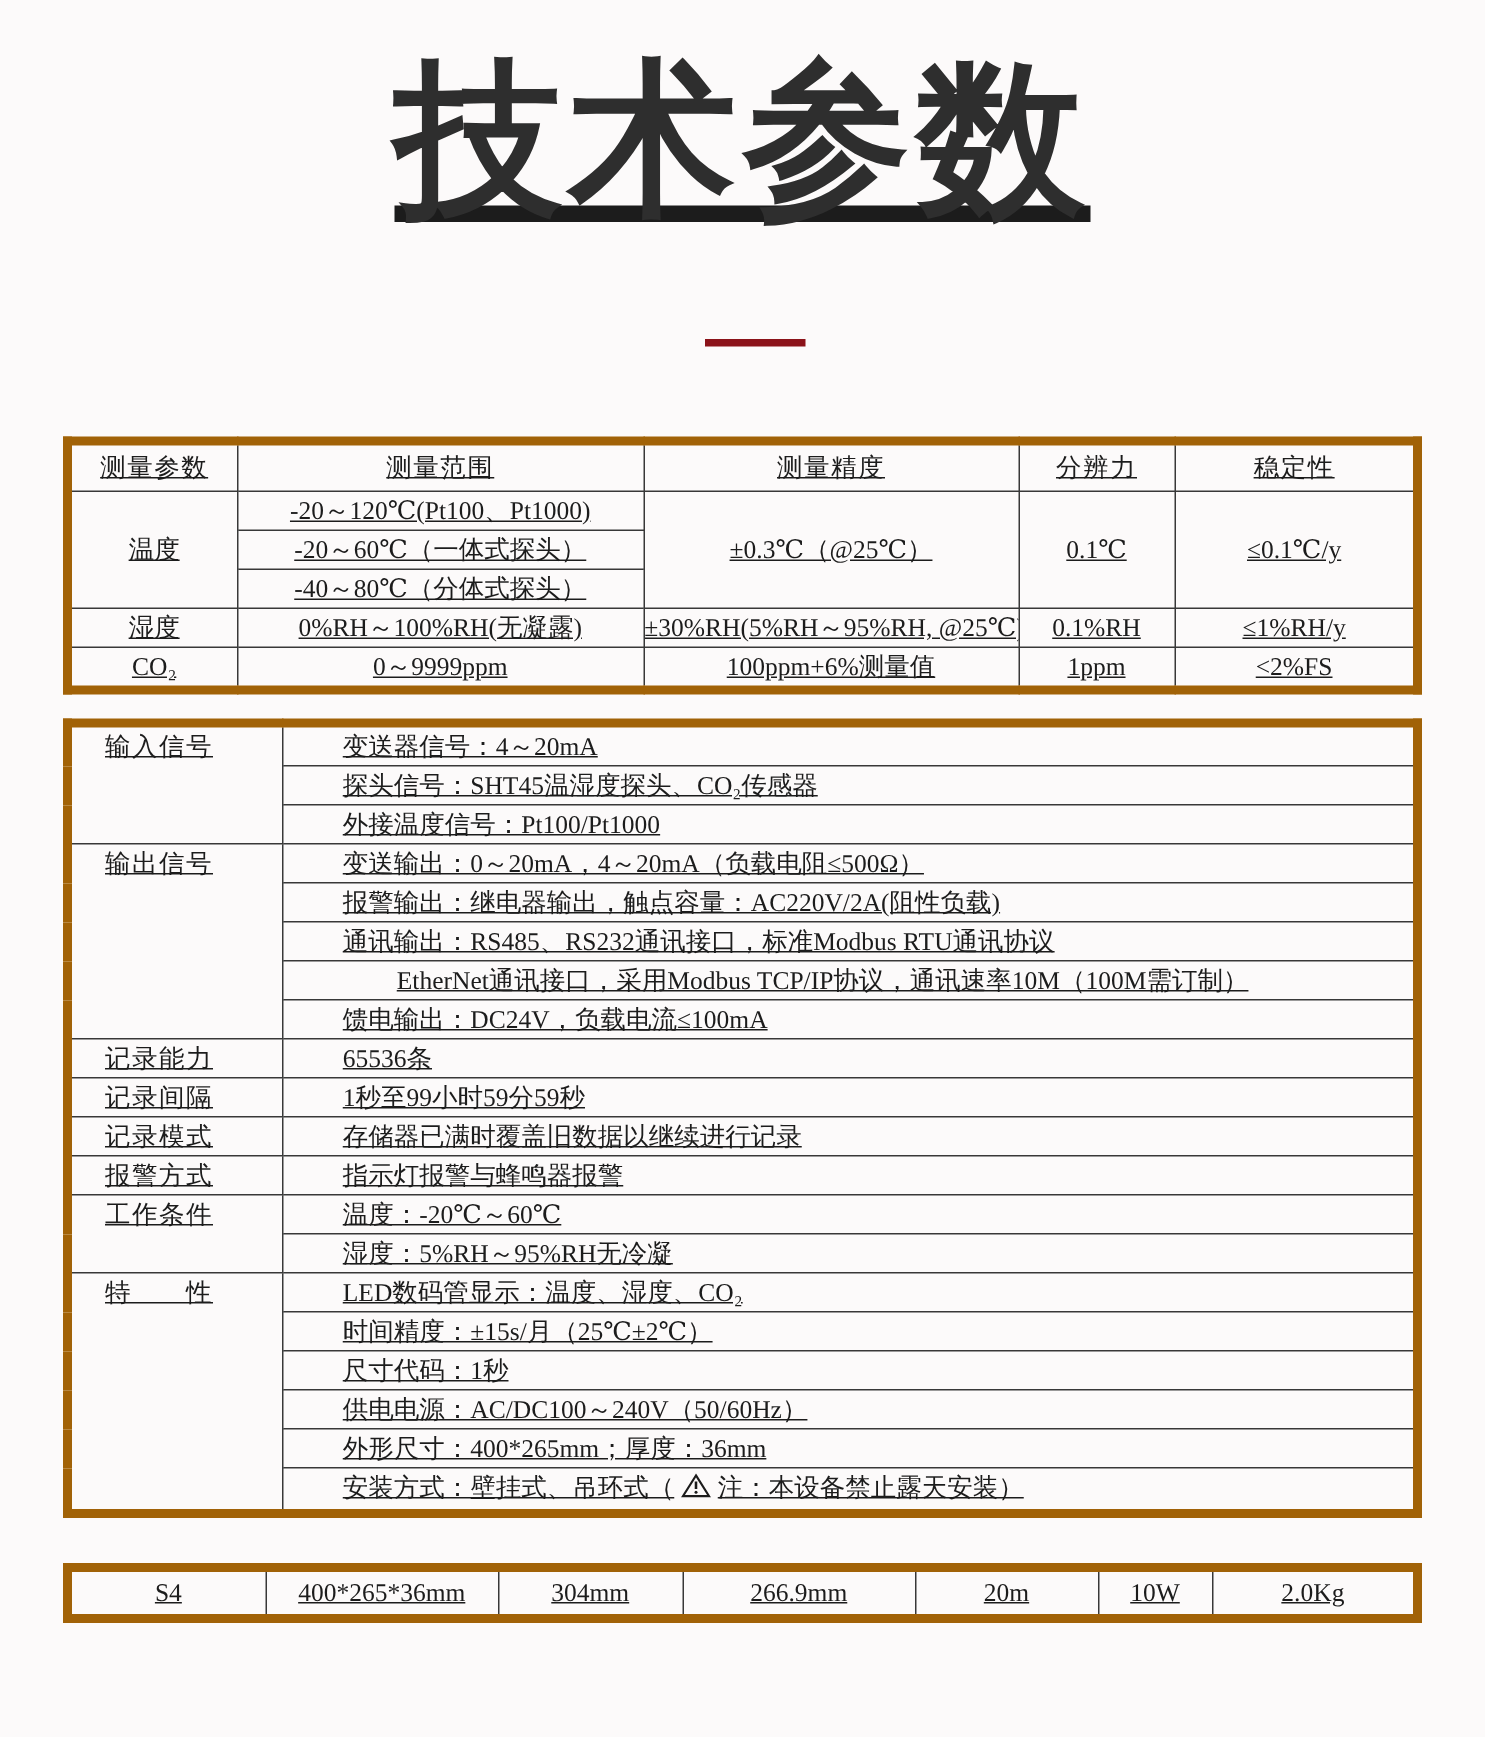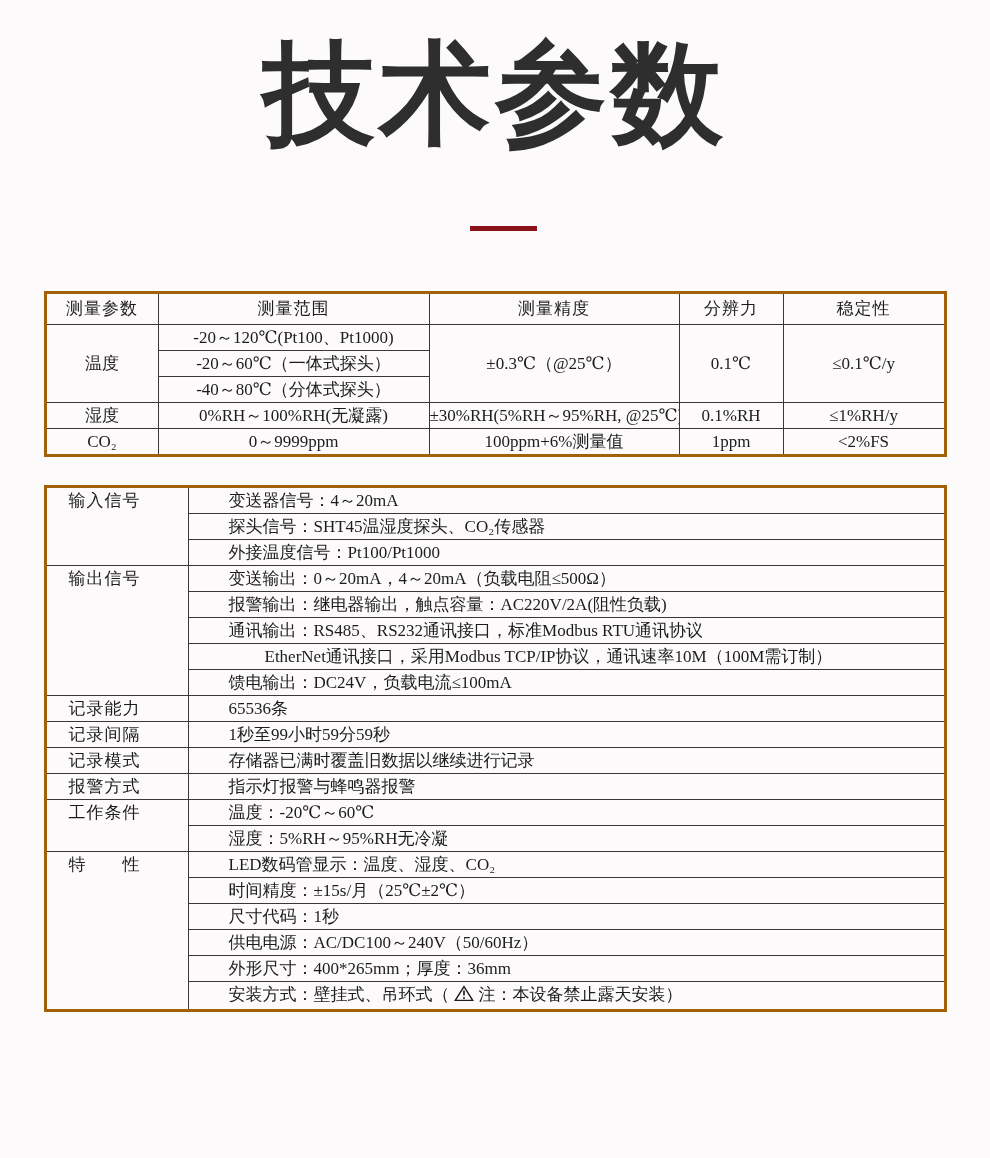--- a/index.html
+++ b/index.html
@@ -3,21 +3,21 @@
 <meta charset="utf-8">
 <style>
   * { margin: 0; padding: 0; box-sizing: border-box; }
   html, body { width: 990px; height: 1158px; }
   body {
     background: #fcfafa;
     color: #1c1c1c;
     font-family: "Liberation Serif", "DejaVu Serif", serif;
     overflow: hidden;
   }
-  .page { width: 990px; height: 942px; position: relative; }
+  .page { width: 990px; height: 942px; position: relative; text-decoration: underline; }
 
   
   .page-title {
     padding-top: 26px;
     text-align: center;
     font-family: "DejaVu Sans", "Liberation Sans", sans-serif;
     font-weight: 900;
     font-size: 112px;
     line-height: 134px;
     letter-spacing: 4px;
@@ -37,29 +37,29 @@
     width: 900px;
     margin: 0 auto;
     font-size: 17px;
     color: #1c1c1c;
   }
   td {
     border: 1px solid #383838;
     overflow: hidden;
     white-space: nowrap;
   }
-  table.bordered { border: 3px solid #a16207; }
+  table.bordered { border: 6px solid #a16207; }
 
   
   .t1 { margin-top: 60px; }
   .t1 td { text-align: center; height: 25px; line-height: 25px; }
   .t1 tr.hdr td { height: 30px; line-height: 30px; letter-spacing: 1px; }
 
   
-  .t2 { margin-top: 28px; }
+  .t2 { margin-top: 16px; }
   .t2 td { height: 25px; line-height: 25px; }
   .t2 td.spec-label {
     padding-left: 22px;
     vertical-align: top;
     letter-spacing: 1px;
   }
   .t2 td.spec-line { padding-left: 40px; }
   .t2 td.indent { padding-left: 76px; }
   .warn-icon { display: inline-block; vertical-align: -2px; margin: 0 5px 0 4px; }
 
@@ -218,16 +218,25 @@
     <colgroup>
       <col style="width:132px">
         <col style="width:155px">
         <col style="width:123px">
         <col style="width:155px">
         <col style="width:122px">
         <col style="width:76px">
         <col style="width:137px">
     </colgroup>
     <tbody>
+      <tr class="val">
+        <td>S4</td>
+        <td>400*265*36mm</td>
+        <td>304mm</td>
+        <td>266.9mm</td>
+        <td>20m</td>
+        <td>10W</td>
+        <td>2.0Kg</td>
+      </tr>
     </tbody>
   </table>
 
 </div>
 
 </body></html>

